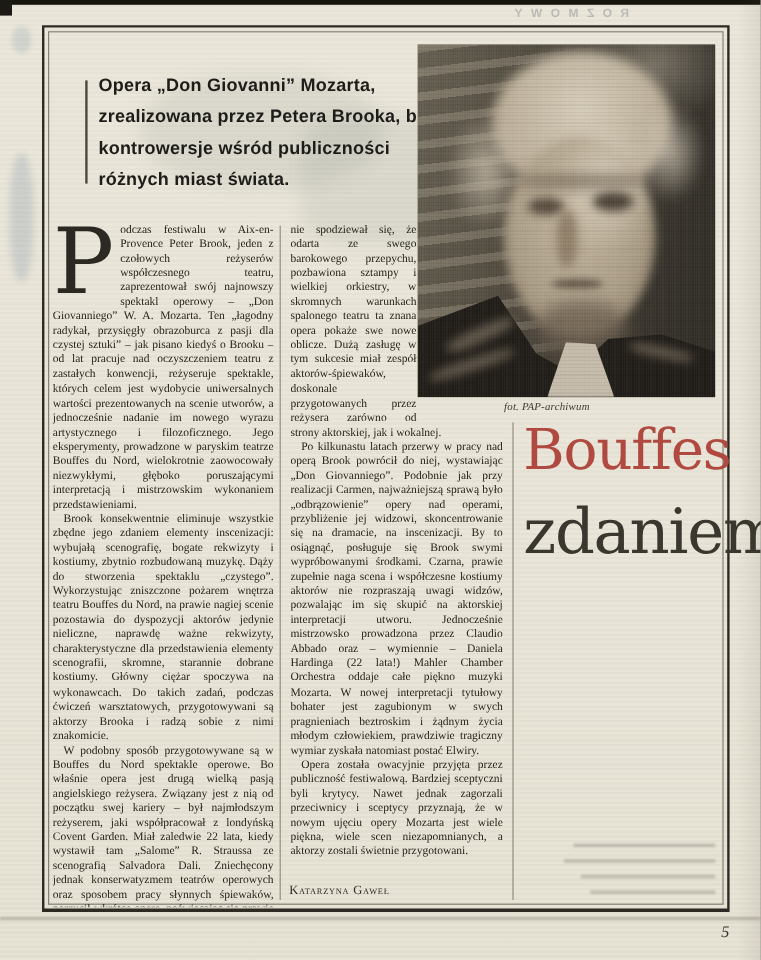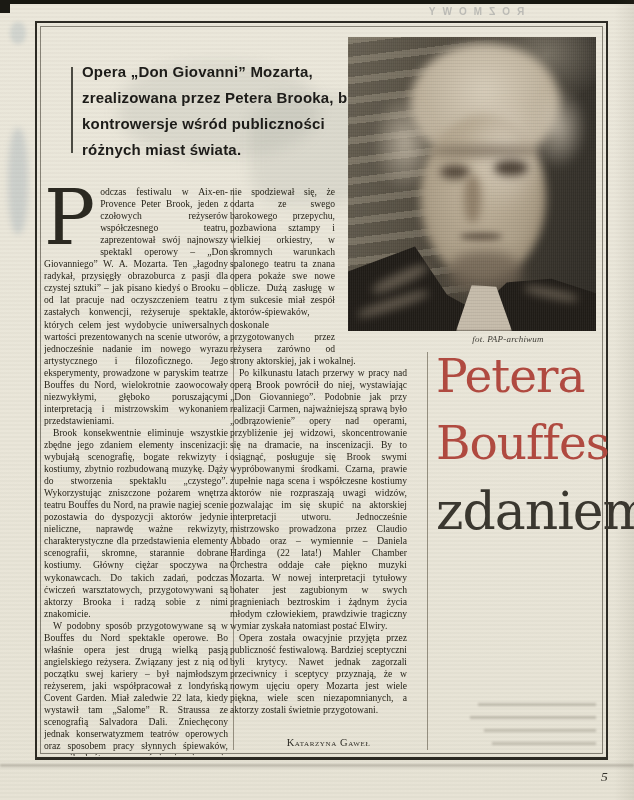--- a/index.html
+++ b/index.html
@@ -70,41 +70,41 @@
   .jk-hl{position:absolute;background:#7b7060;filter:blur(4px);opacity:.7;border-radius:40%;}
   .jh1{left:22px;top:236px;width:60px;height:12px;transform:rotate(-24deg);}
   .jh2{left:8px;top:262px;width:74px;height:10px;transform:rotate(-18deg);}
   .jh3{left:176px;top:252px;width:54px;height:9px;transform:rotate(12deg);}
   .shirt{position:absolute;left:108px;top:248px;width:56px;height:46px;background:#c5bbaa;
     clip-path:polygon(28% 0, 72% 4%, 100% 100%, 0 100%);filter:blur(1px);}
   .grain{position:absolute;inset:0;
     background:
       repeating-linear-gradient(0deg, rgba(0,0,0,.05) 0 1px, transparent 1px 3px),
       repeating-linear-gradient(90deg, rgba(255,255,255,.04) 0 1px, transparent 1px 2px);}
-  .photo-caption{position:absolute;left:420px;top:334px;width:176px;text-align:center;
+  .photo-caption{position:absolute;left:420px;top:334px;width:176px;text-align:left;
     font-style:italic;font-size:9px;color:#3c3a33;letter-spacing:.2px;}
 
   
   .headline{position:absolute;left:436px;top:342px;width:172px;font-family:"DejaVu Serif",serif;}
   .hl-red{font-size:47px;line-height:67px;color:#b04a40;letter-spacing:-1px;}
   .hl-dark{font-size:52px;line-height:70px;color:#3a372f;letter-spacing:-1px;}
 
   
   .col{position:absolute;top:186px;font-size:9.6px;line-height:12.05px;text-align:justify;overflow:hidden;color:#262319;}
   .col p{margin:0;text-indent:9px;}
   .col p.first{text-indent:0;}
   .col1{left:44px;width:184px;height:570px;}
-  .col2{left:230px;width:177px;height:566px;}
+  .col2{left:242px;width:177px;height:566px;}
   .dropcap{float:left;font-family:"DejaVu Serif",serif;font-size:76px;line-height:60px;
     padding-top:2px;margin:0 5px 0 0;color:#2b2921;}
   .photo-spacer{float:right;width:72px;height:160px;}
   .divider{position:absolute;width:1px;background:rgba(120,114,98,.75);}
   .d1{left:233px;top:188px;height:562px;}
   .d2{left:427px;top:352px;height:398px;}
-  .byline{position:absolute;left:241px;top:737px;width:175px;text-align:center;
+  .byline{position:absolute;left:241px;top:737px;width:175px;text-align:left;
     font-variant:small-caps;font-size:10.5px;letter-spacing:.6px;color:#2c2a23;}
 
   .page-number{position:absolute;left:601px;top:769px;font-style:italic;font-size:13.5px;color:#33312a;}
 </style>
 </head>
 <body>
 
 <div class="page">
 
   <div class="strip-top"></div>
@@ -140,21 +140,20 @@
     <div class="jacket"></div>
     <div class="jk-hl jh1"></div>
     <div class="jk-hl jh2"></div>
     <div class="jk-hl jh3"></div>
     <div class="shirt"></div>
     <div class="grain"></div>
   </div>
   <div class="photo-caption">fot. PAP-archiwum</div>
 
   <div class="headline">
-    <div class="hl-red">Petera</div>
     <div class="hl-red">Bouffes</div>
     <div class="hl-dark">zdaniem</div>
   </div>
 
   <div class="col col1">
     <p class="first"><span class="dropcap">P</span><span>odczas festiwalu w Aix-en-Provence Peter Brook, jeden z czołowych reżyserów współczesnego teatru, zaprezentował swój najnowszy spektakl operowy – „Don Giovanniego” W. A. Mozarta. Ten „łagodny radykał, przysięgły obrazoburca z pasji dla czystej sztuki” – jak pisano kiedyś o Brooku – od lat pracuje nad oczyszczeniem teatru z zastałych konwencji, reżyseruje spektakle, których celem jest wydobycie uniwersalnych wartości prezentowanych na scenie utworów, a jednocześnie nadanie im nowego wyrazu artystycznego i filozoficznego. Jego eksperymenty, prowadzone w paryskim teatrze Bouffes du Nord, wielokrotnie zaowocowały niezwykłymi, głęboko poruszającymi interpretacją i mistrzowskim wykonaniem przedstawieniami.</span></p>
     <p>Brook konsekwentnie eliminuje wszystkie zbędne jego zdaniem elementy inscenizacji: wybujałą scenografię, bogate rekwizyty i kostiumy, zbytnio rozbudowaną muzykę. Dąży do stworzenia spektaklu „czystego”. Wykorzystując zniszczone pożarem wnętrza teatru Bouffes du Nord, na prawie nagiej scenie pozostawia do dyspozycji aktorów jedynie nieliczne, naprawdę ważne rekwizyty, charakterystyczne dla przedstawienia elementy scenografii, skromne, starannie dobrane kostiumy. Główny ciężar spoczywa na wykonawcach. Do takich zadań, podczas ćwiczeń warsztatowych, przygotowywani są aktorzy Brooka i radzą sobie z nimi znakomicie.</p>
     <p>W podobny sposób przygotowywane są w Bouffes du Nord spektakle operowe. Bo właśnie opera jest drugą wielką pasją angielskiego reżysera. Związany jest z nią od początku swej kariery – był najmłodszym reżyserem, jaki współpracował z londyńską Covent Garden. Miał zaledwie 22 lata, kiedy wystawił tam „Salome” R. Straussa ze scenografią Salvadora Dali. Zniechęcony jednak konserwatyzmem teatrów operowych oraz sposobem pracy słynnych śpiewaków, porzucił wkrótce operę, poświęcając się prawie wyłącznie teatrowi.</p>
 
   </div>

